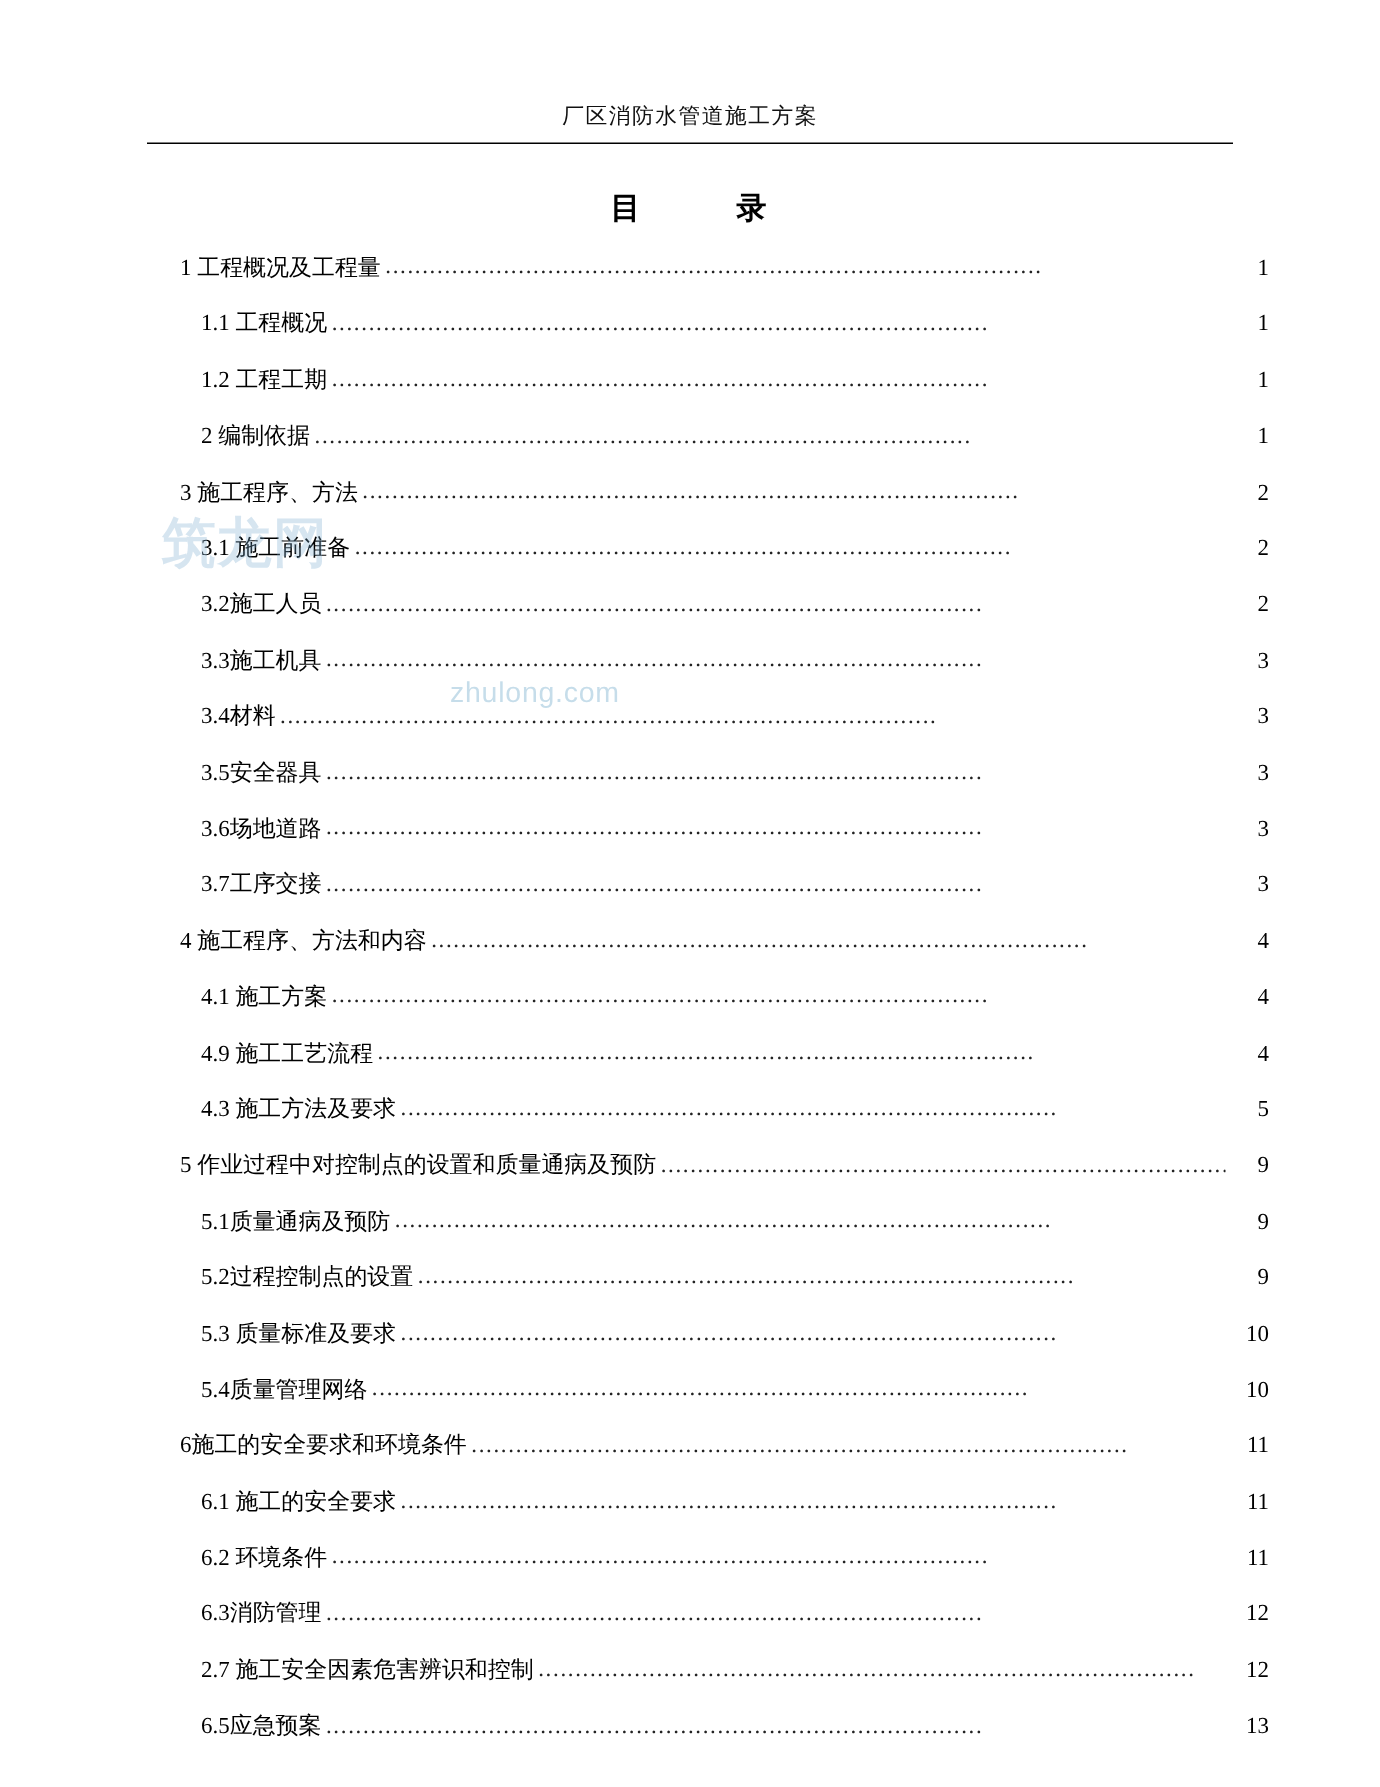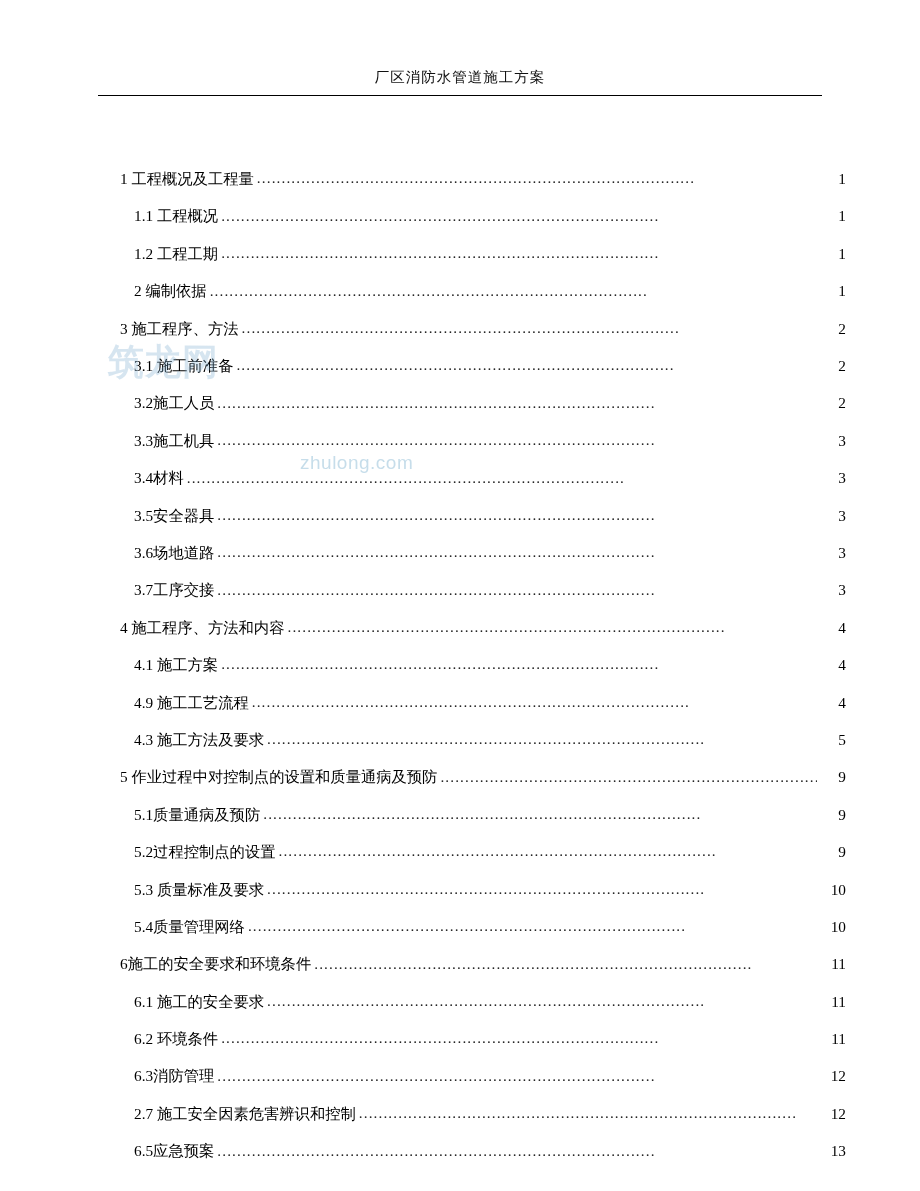--- a/index.html
+++ b/index.html
@@ -135,20 +135,23 @@
   }
 </style>
 </head>
 <body>
 
 <div class="page">
 
   <div class="doc-header">厂区消防水管道施工方案</div>
   <div class="header-rule"></div>
 
+  <div class="toc-title">
+    <span>目</span><span class="gap"></span><span>录</span>
+  </div>
 
   <div class="toc" id="toc-list">
       <div class="toc-row indent-0">
         <span class="label">1  工程概况及工程量</span>
         <span class="leader">.........................................................................................</span>
         <span class="page-num">1</span>
       </div>
       <div class="toc-row indent-1">
         <span class="label">1.1  工程概况</span>
         <span class="leader">.........................................................................................</span>

